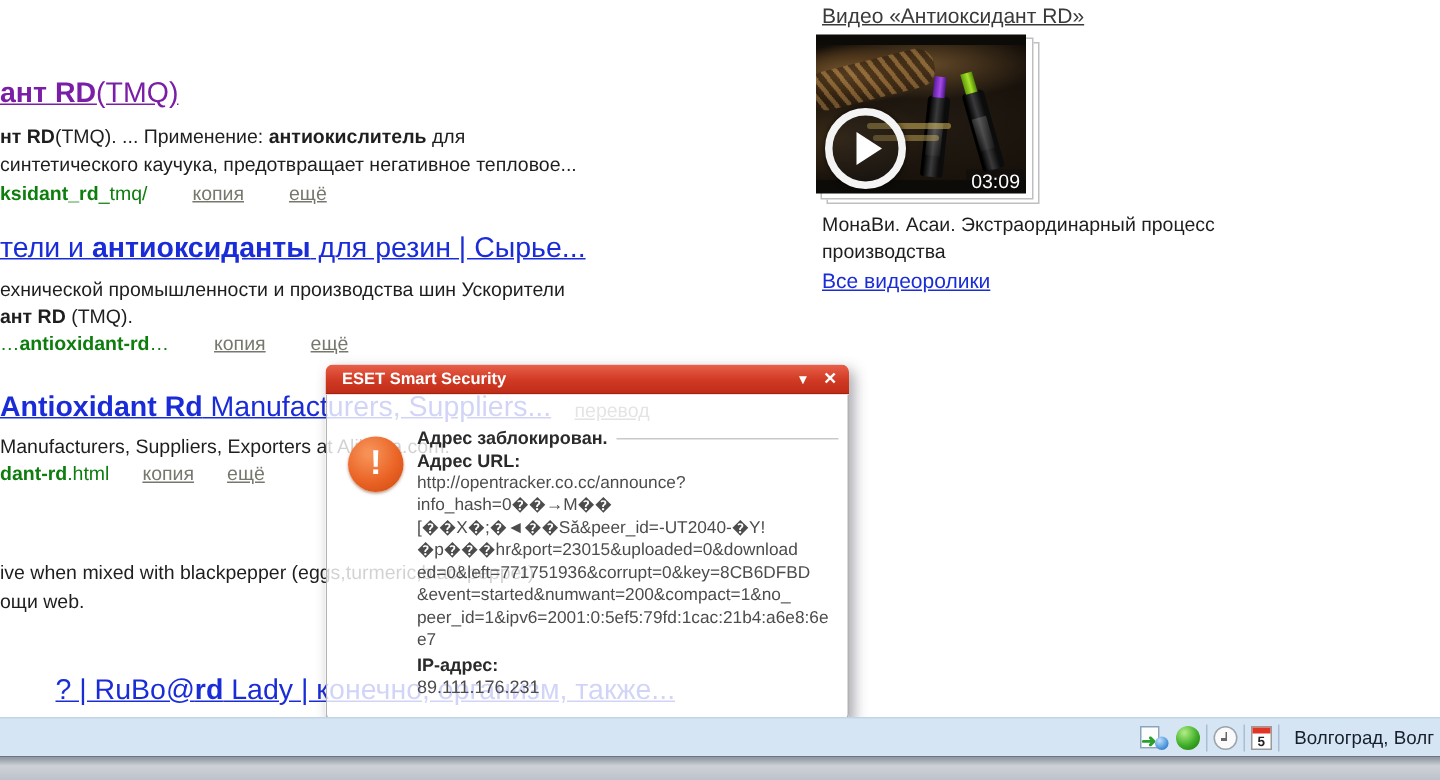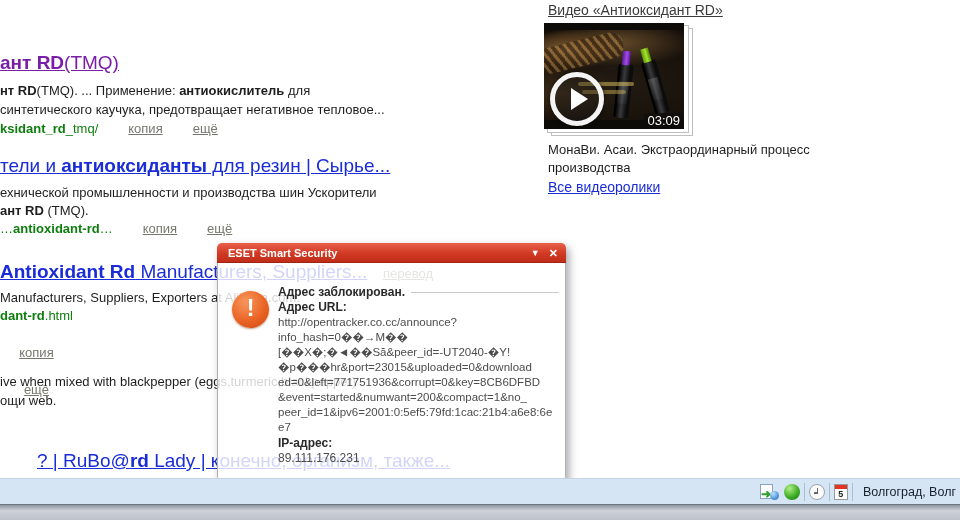--- a/index.html
+++ b/index.html
@@ -161,21 +161,21 @@
     <div class="abs bodytext" style="left:0;top:201px;"><span class="b">ант RD</span><span> (TMQ).</span></div>
     <div class="abs urlrow" style="left:0;top:221px;">
       <span class="greenurl"><span>…</span><span class="b">antioxidant-rd</span><span>…</span></span>
       <span class="glink">копия</span>
       <span class="glink">ещё</span>
     </div>
 
     <div class="abs title blue" style="left:0;top:261px;"><span class="b">Antioxidant Rd</span><span> Manufacturers, Suppliers...</span></div>
     <span class="abs glink" style="left:383px;top:266px;">перевод</span>
     <div class="abs bodytext" style="left:0;top:288px;"><span>Manufacturers, Suppliers, Exporters at Alibaba.com.</span></div>
-    <div class="abs urlrow" style="left:0;top:308px;gap:22px;flex-direction:column;">
+    <div class="abs urlrow" style="left:0;top:308px;gap:22px;">
       <span class="greenurl"><span class="b">dant-rd</span><span>.html</span></span>
       <span class="glink">копия</span>
       <span class="glink">ещё</span>
     </div>
 
     <div class="abs bodytext" style="left:0;top:372px;"><span>ive when mixed with blackpepper (eggs,turmeric,blackpepper)</span></div>
     <div class="abs bodytext" style="left:0;top:391px;"><span>ощи web.</span></div>
 
     <div class="abs title blue" style="left:0;top:450px;padding-left:37px;"><span>? | RuBo@</span><span class="b">rd</span><span> Lady | конечно, организм, также...</span></div>
 

